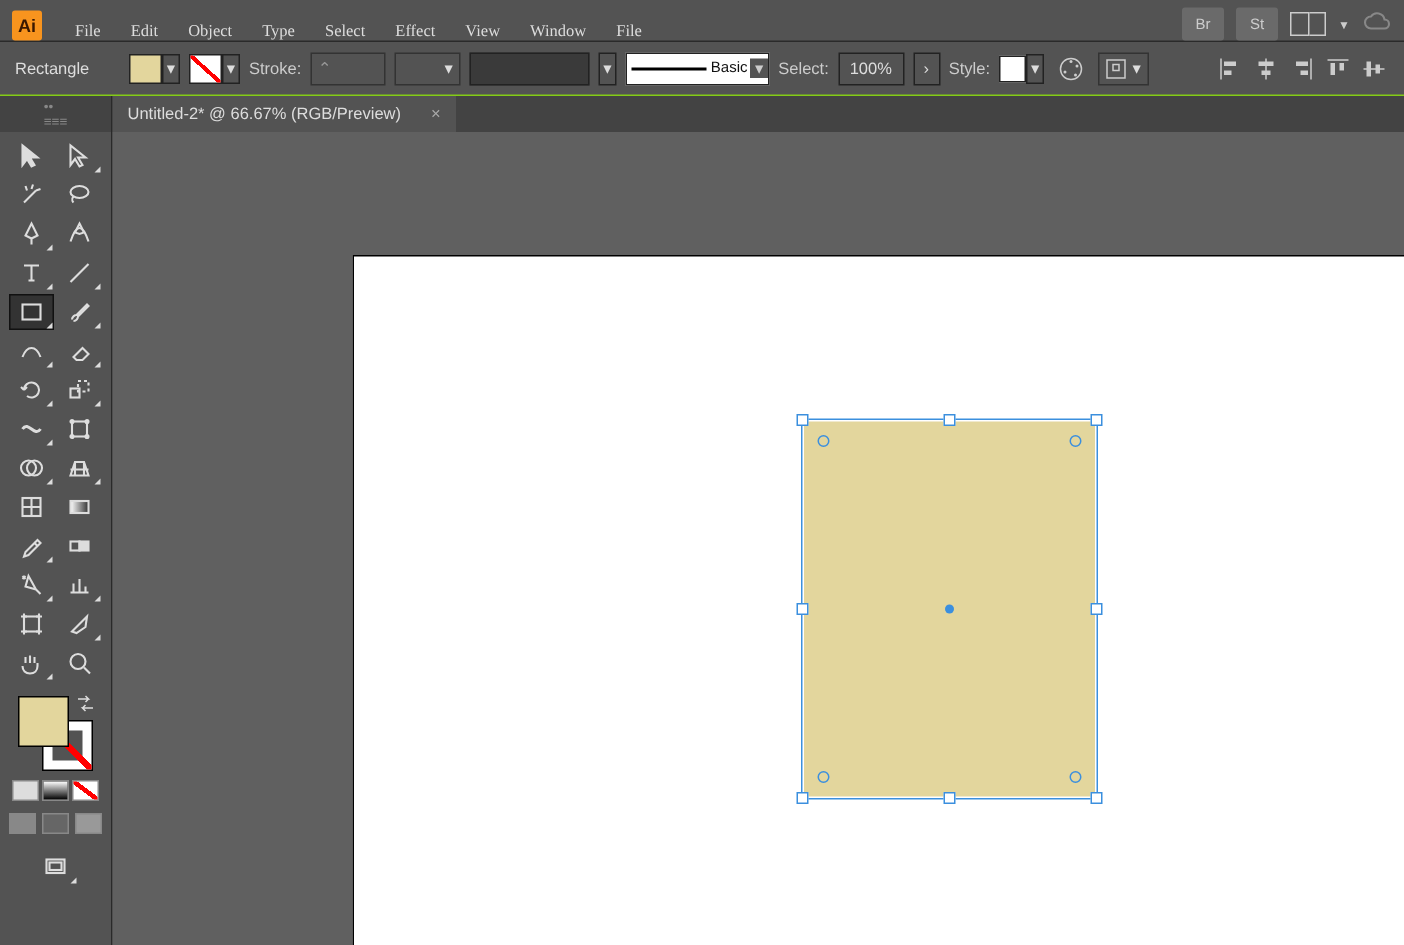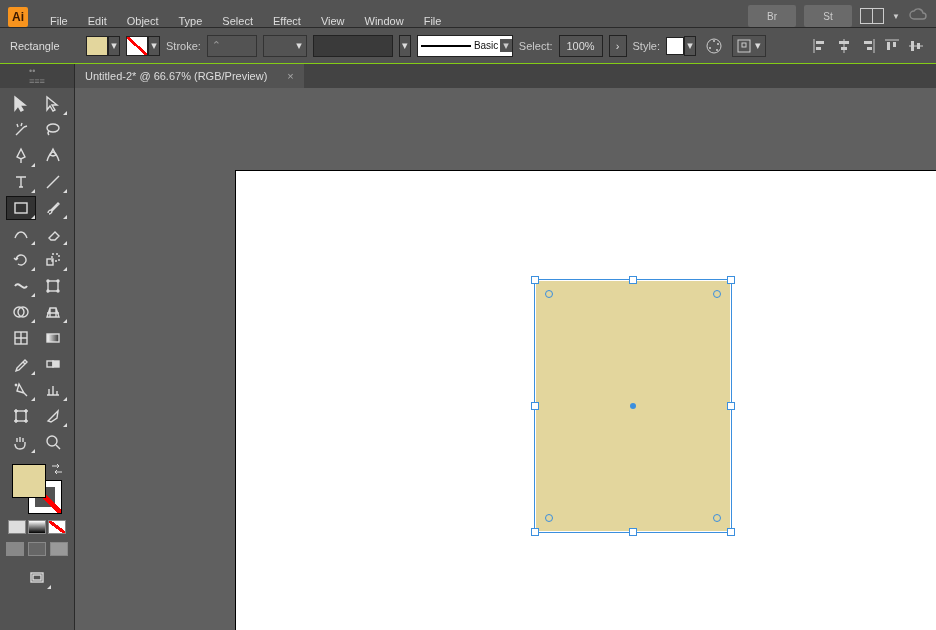--- a/index.html
+++ b/index.html
@@ -1,21 +1,21 @@
 <!DOCTYPE html>
 <html><head>
 <meta charset="utf-8">
 <style>
 * { box-sizing: border-box; margin: 0; padding: 0; }
 body { font-family: sans-serif; font-size: 11px; color: #ddd; background: #535353; width: 936px; height: 630px; overflow: hidden; position: relative; }
 .menubar { height: 28px; background: #535353; display: flex; align-items: flex-end; padding: 0 8px; border-bottom: 1px solid #2a2a2a; }
 .logo { width: 20px; height: 20px; background: #F8941E; color: #3a1800; font-weight: bold; display:flex;align-items:center;justify-content:center;font-size:12px;margin-right:12px;border-radius:2px;}
-.menu-item { padding: 0 10px; cursor: pointer; }
+.menu-item { padding: 0 10px; cursor: pointer; font-family: Liberation Serif, serif; }
 .right-icons { margin-left: auto; display:flex; gap:8px; align-items:center; }
-.ricon { width:48px;height:22px;background:#6a6a6a;display:flex;align-items:center;justify-content:center;font-size:10px;color:#ccc;border-radius:2px;}
+.ricon { width:28px;height:22px;background:#6a6a6a;display:flex;align-items:center;justify-content:center;font-size:10px;color:#ccc;border-radius:2px;}
 .layoutbtn { width:24px;height:16px;display:flex;} .layoutbtn div{flex:1;border:1px solid #ccc;}
 .cloud { color:#888; }
 
 .controlbar { height: 36px; background: #535353; border-bottom: 1px solid #84cc16; display:flex; align-items:center; padding:0 10px; gap:6px; font-size:11px; }
 .shape-label { width: 70px; }
 .swatch-drop { display:flex;align-items:center;}
 .swatch { width:22px;height:20px;border:1px solid #222;}
 .drop-arrow { width:12px;height:20px;background:#535353;border:1px solid #222;display:flex;align-items:center;justify-content:center;}
 .nostroke { position:relative;background:#fff;}
 .nostroke::after{content:"";position:absolute;left:0;top:0;right:0;bottom:0;background:linear-gradient(to top right, transparent 45%, red 45%, red 55%, transparent 55%);}

